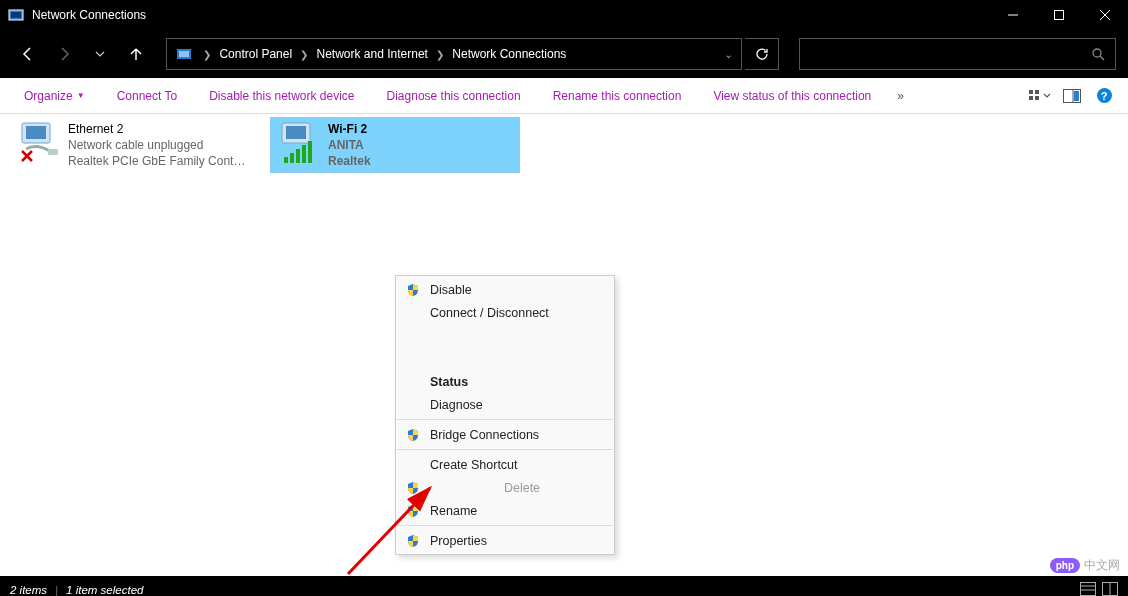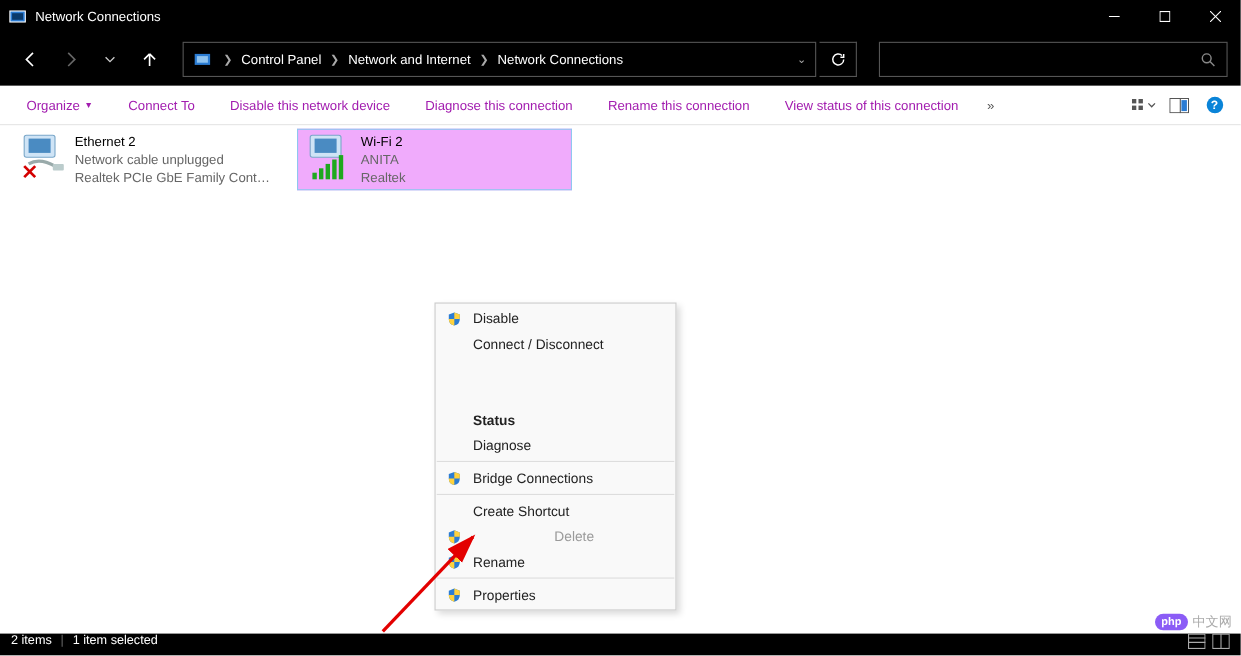--- a/index.html
+++ b/index.html
@@ -30,40 +30,40 @@
   .tb-item { color:#a21caf; padding:0 14px; display:flex; align-items:center; height:100%;}
   .tb-item .drop { margin-left:4px; font-size:8px;}
   .tb-spacer { flex:1; }
   .tb-icon { width:28px; display:flex; align-items:center; justify-content:center; color:#555;}
   .tb-chevrons { color:#555; font-size:12px; padding:0 8px;}
   .help-icon { width:15px; height:15px; border-radius:50%; background:#0a84d8; color:#fff; font-size:11px; font-weight:bold; display:flex; align-items:center; justify-content:center;}
 
   
   .content { position:relative; height: 462px; background:#fff; padding:4px 10px; }
   .adapter { position:absolute; display:flex; width:250px; padding:4px 6px; gap:6px; }
-  .adapter.selected { background:#f0abfc; border:1px solid #8fc7ef; padding:3px 5px;}
+  .adapter.selected { background:#7dd3fc; border:1px solid #8fc7ef; padding:3px 5px;font-weight:bold;}
   .adp-icon { width:46px; height:44px; display:flex; align-items:flex-start; justify-content:center; position:relative; flex-shrink:0;}
   .adp-text { font-size:12px; line-height:16px; }
   .adp-text .name { color:#000; }
   .adp-text .status { color:#666; }
   .adp-text .device { color:#666; white-space:nowrap; overflow:hidden; text-overflow:ellipsis; max-width:180px;}
 
   
   .ctx { position:absolute; left:395px; top:161px; width:220px; background:#f9f9f9; border:1px solid #ccc; box-shadow:3px 3px 6px rgba(0,0,0,.15); font-size:12.5px; padding:2px 0;}
   .ctx-item { height:23px; display:flex; align-items:center; padding-left:34px; position:relative; color:#222;}
   .ctx-item.bold { font-weight:600;margin-top:46px; }
   .ctx-item.disabled { color:#9a9a9a;justify-content:center; }
   .ctx-sep { height:1px; background:#ddd; margin:3px 1px;}
   .shield { position:absolute; left:10px; width:14px; height:14px; }
 
   
   .arrow-ann { position:absolute; left:338px; top:360px; pointer-events:none;}
 
   
-  .statusbar { position:absolute; left:0; bottom:0; width:100%; height:20px; background:#000; color:#fff; font-size:11.5px; display:flex; align-items:flex-start; padding:0 10px;}
+  .statusbar { position:absolute; left:0; bottom:0; width:100%; height:20px; background:#000; color:#fff; font-size:11.5px; display:flex; align-items:flex-end; padding:0 10px;font-style:italic;}
   .statusbar .div { margin:0 8px; color:#666;}
   .statusbar .right { margin-left:auto; display:flex; gap:6px; align-items:center;}
 
   
   .watermark { position:absolute; right:8px; bottom:22px; font-size:12px; color:#aaa; display:flex; align-items:center; gap:4px;}
   .php-badge { background:#8b5cf6; color:#fff; font-weight:bold; font-size:10px; padding:2px 6px; border-radius:8px;}
 </style>
 </head>
 <body>
 

